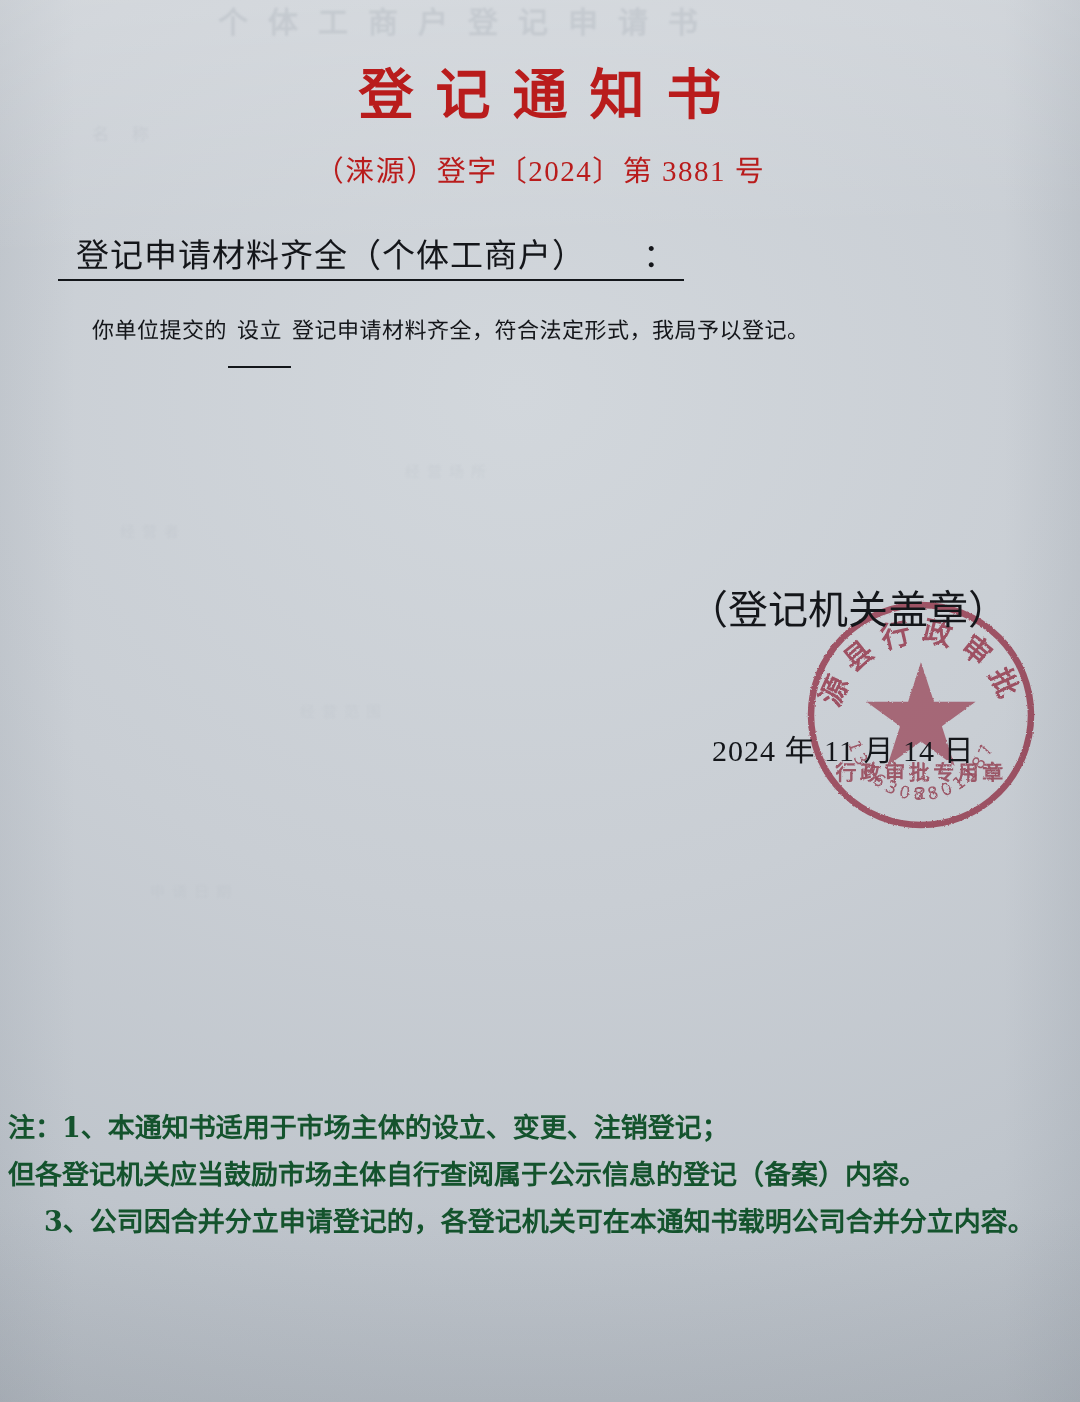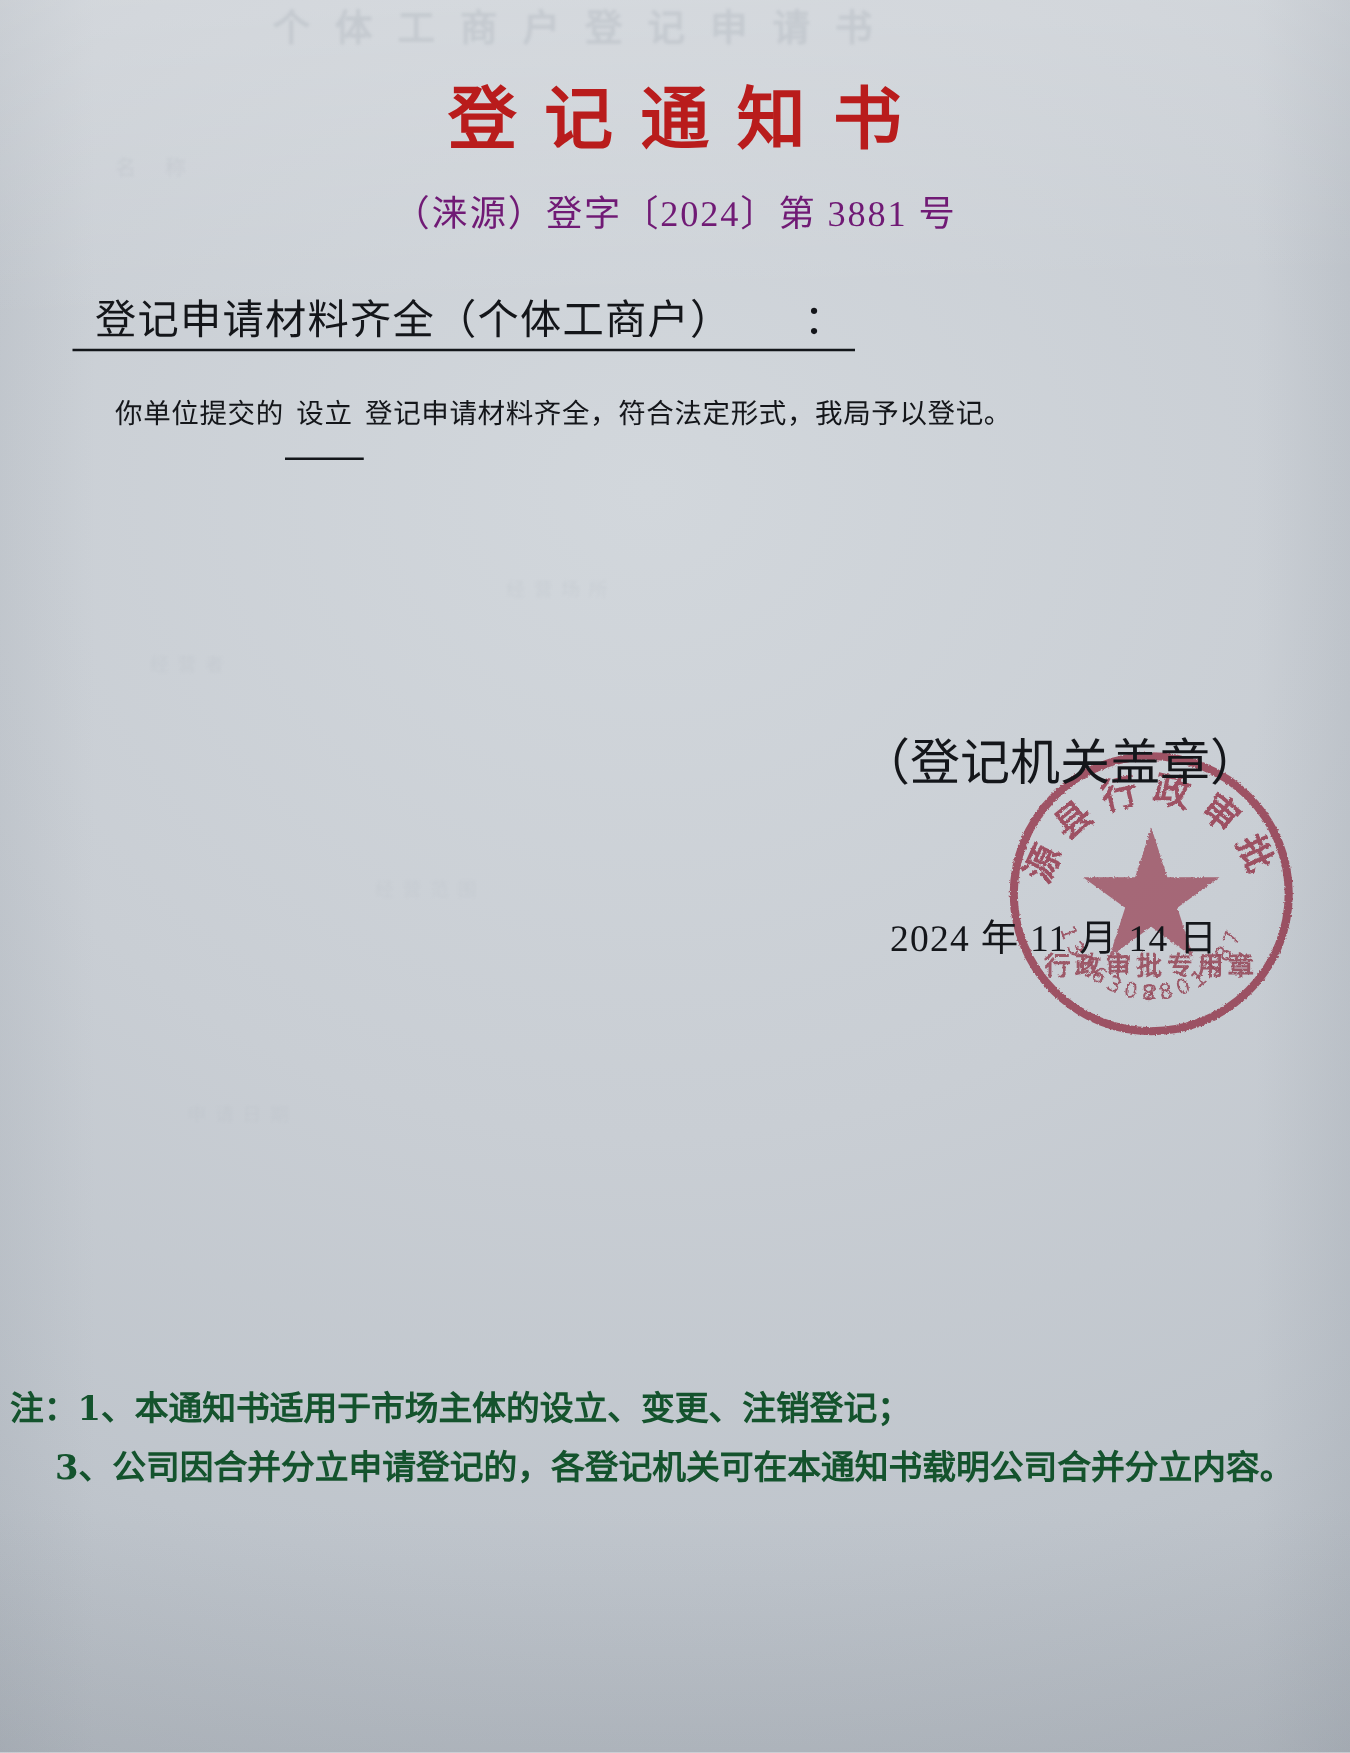--- a/index.html
+++ b/index.html
@@ -63,21 +63,21 @@
     text-indent:22px;
     font-family:"DejaVu Serif","Liberation Serif",serif;
     color:#b91c1c;
   }
 
   #docnum{
     position:absolute;top:147px;left:0;width:1080px;
     text-align:center;
     font-size:29px;
     letter-spacing:1.5px;
-    color:#701a75;
+    color:#b91c1c;
   }
 
   
   #recipient-row{
     position:absolute;top:232px;left:58px;
     width:626px;
     border-bottom:2.5px solid #13161a;
     padding-bottom:5px;
     height:42px;
   }
@@ -203,16 +203,17 @@
           <textPath href="#arcbottom" startOffset="50%" text-anchor="middle" id="seal-code-tp">1306308801187</textPath>
         </text>
       </g>
     </svg>
   </div>
 
   <div id="date-line">2024 年 11 月 14 日</div>
 
   <div id="notes">
       <div class="note-line note-first"><span class="n-lbl">注：</span><span>1、</span><span>本通知书适用于市场主体的设立、变更、注销登记；</span></div>
+      <div class="note-line note-cont"><span>但各登记机关应当鼓励市场主体自行查阅属于公示信息的登记（备案）内容。</span></div>
       <div class="note-line note-ind"><span>3、</span><span>公司因合并分立申请登记的，各登记机关可在本通知书载明公司合并分立内容。</span></div>
     </div>
 
 </div>
 
 </body></html>

